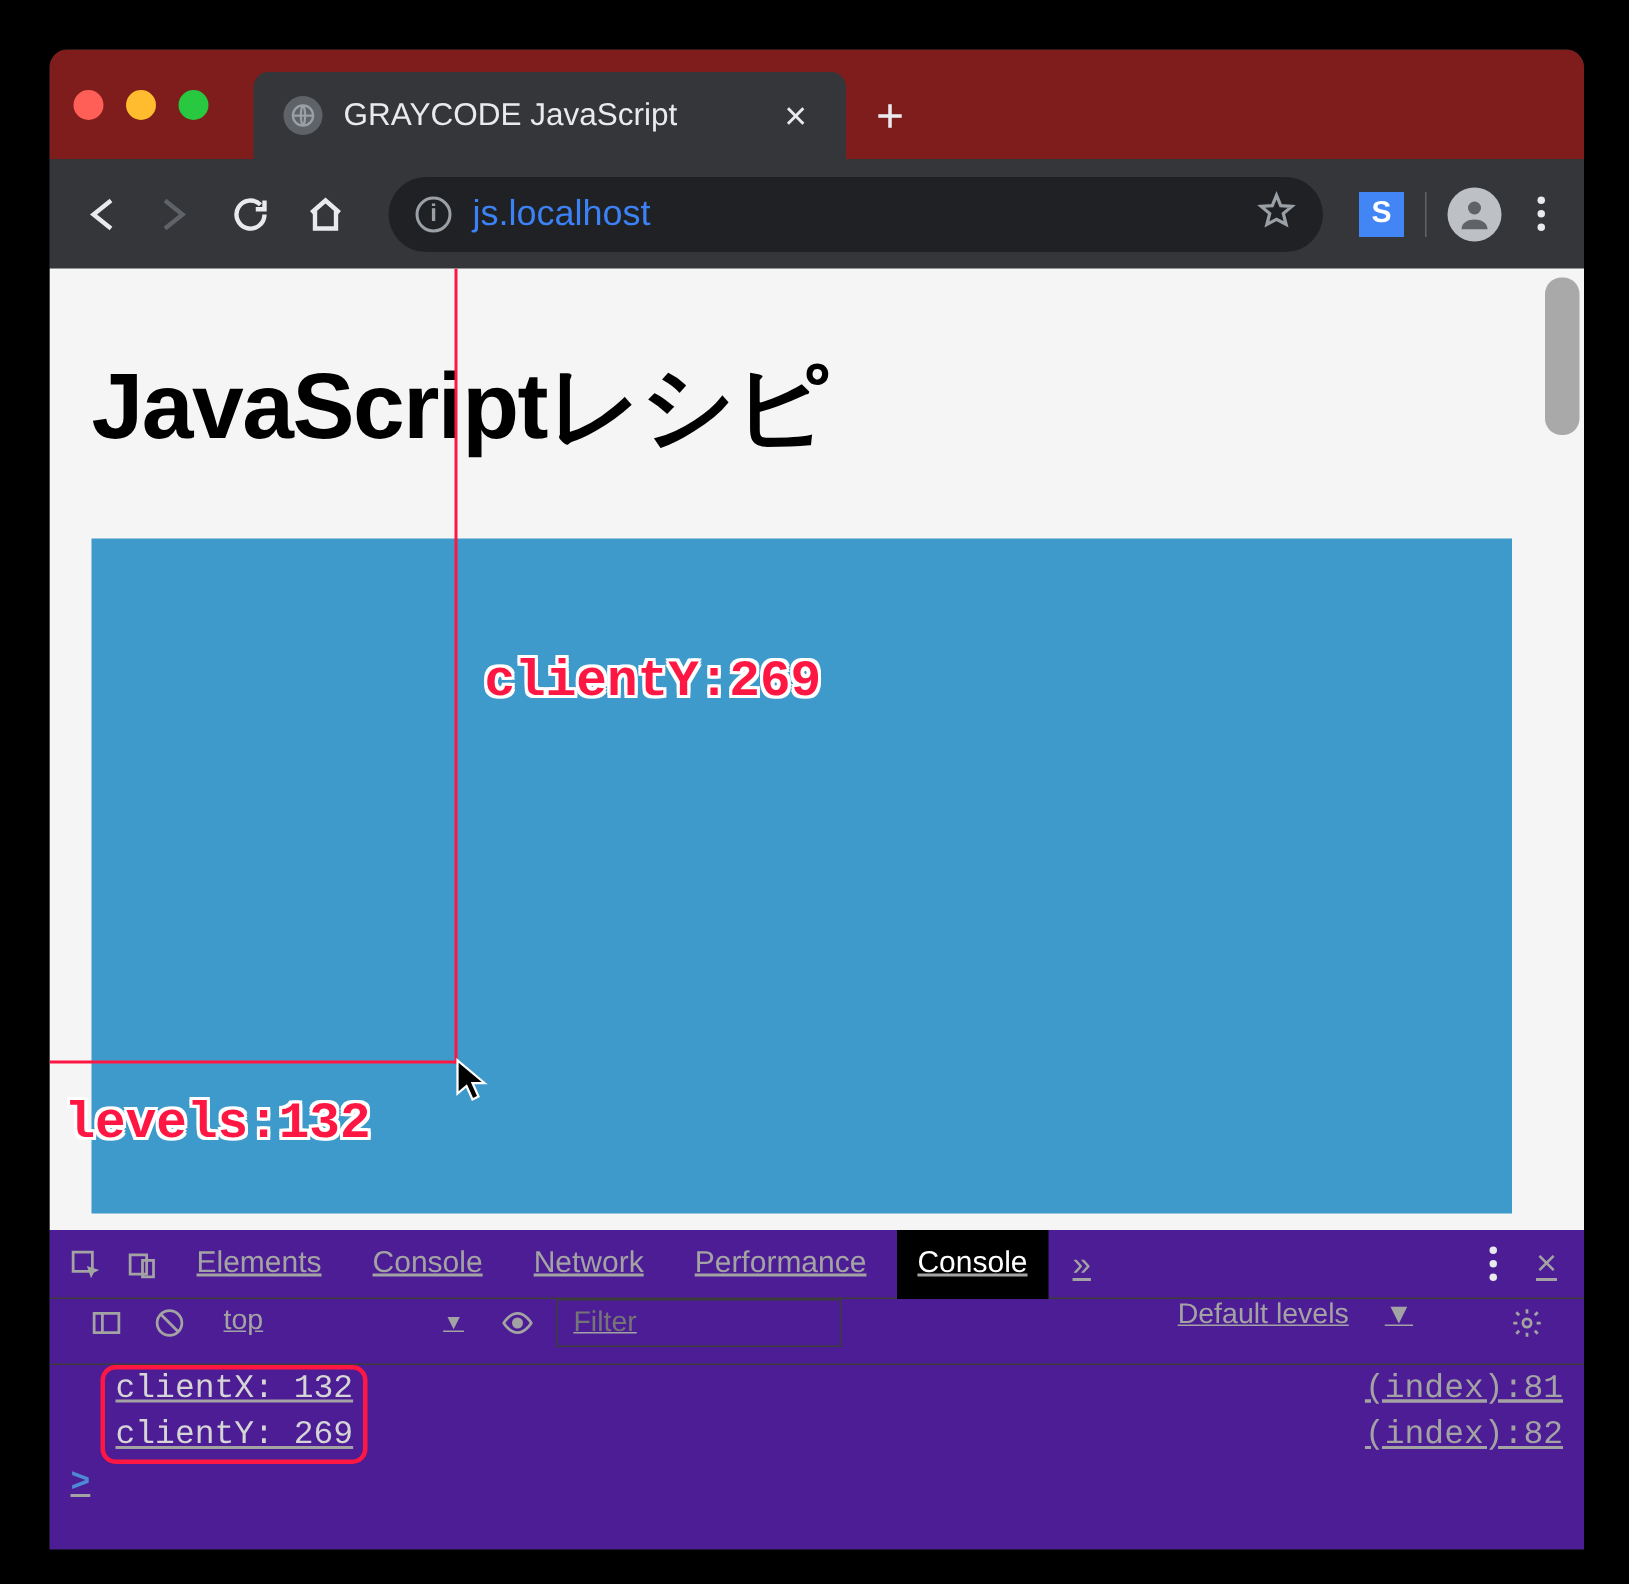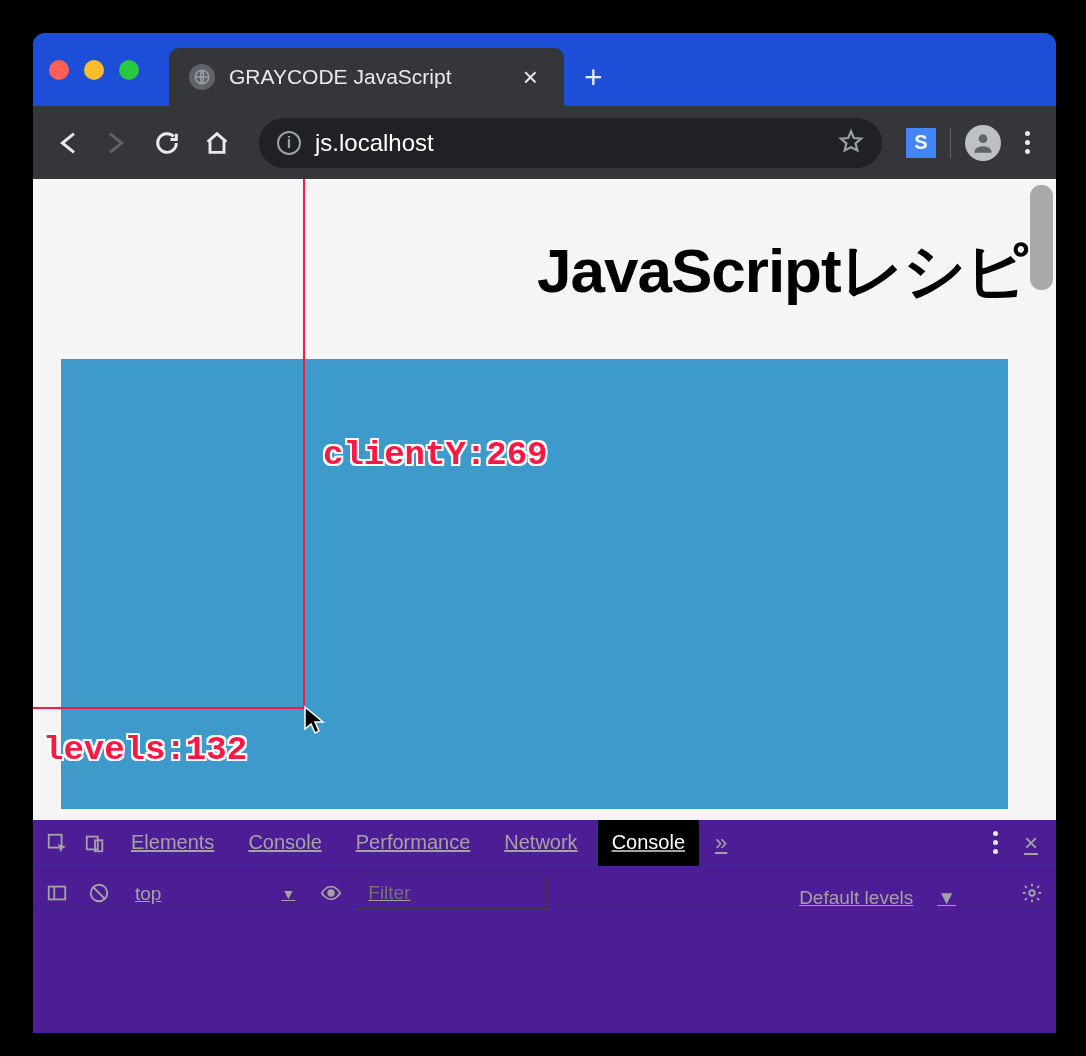--- a/index.html
+++ b/index.html
@@ -18,21 +18,21 @@
       width: 1023px;
       height: 1000px;
       background: #2c2c2e;
       border-radius: 12px 12px 0 0;
       overflow: hidden;
       display: flex;
       flex-direction: column;
     }
     .tab-bar {
       height: 73px;
-      background: #1d4ed8;
+      background: #7f1d1d;
       display: flex;
       align-items: center;
       padding-left: 16px;
     }
     .window-controls {
       display: flex;
       gap: 15px;
       margin-right: 30px;
     }
     .wc-dot { width: 20px; height: 20px; border-radius: 50%; }
@@ -83,21 +83,21 @@
       align-items: center;
       padding: 0 18px;
       gap: 14px;
       margin: 0 10px;
     }
     .info-icon {
       width: 24px; height: 24px; border: 2px solid #9aa0a6; border-radius: 50%;
       color: #9aa0a6; display: flex; align-items: center; justify-content: center;
       font-size: 16px; font-weight: bold;
     }
-    .url-text { color: #ffffff; font-size: 24px; flex: 1; }
+    .url-text { color: #3b82f6; font-size: 24px; flex: 1; }
     .star-icon { color: #9aa0a6; }
     .ext-icon {
       width: 30px; height: 30px; background: #4285f4; color: #fff;
       display: flex; align-items: center; justify-content: center;
       font-weight: bold; font-size: 20px;
     }
     .divider { width: 1px; height: 30px; background: #5f6368; }
     .avatar {
       width: 36px; height: 36px; border-radius: 50%; background: #bdc1c6;
       display: flex; align-items: center; justify-content: center;
@@ -121,21 +121,20 @@
       border-radius: 11px;
       margin-top: 6px;
       margin-right: 3px;
     }
     .page-heading {
       font-size: 62px;
       font-weight: 700;
       color: #000;
       padding: 50px 28px 30px;
       letter-spacing: -1px;
-      text-align: right;
     }
     .blue-box {
       position: absolute;
       left: 28px;
       top: 180px;
       right: 48px;
       height: 450px;
       background: #3f9acc;
     }
     .red-rect {
@@ -187,23 +186,23 @@
     .dt-icbtn { width: 32px; height: 32px; display:flex;align-items:center;justify-content:center;cursor:pointer; }
     .dt-icbtn svg { width: 22px; height: 22px; stroke: #a3a3a3; fill: none; }
     .dt-tab { padding: 12px 14px; font-size: 20px; color: #a3a3a3; cursor: pointer; }
     .dt-tab.active { background: #000; color: #fff; text-align: right; }
     .dt-more { padding: 0 10px; color: #a3a3a3; font-size: 22px; cursor: pointer; }
     .dt-close { padding: 0 10px; color: #a3a3a3; font-size: 24px; cursor: pointer; }
 
     .dt-toolbar {
       height: 44px;
       display: flex;
-      align-items: flex-end;
+      align-items: flex-start;
       border-bottom: 1px solid #3c3c3c;
-      padding: 0 8px;
+      padding: 0 22px;
       gap: 10px;
     }
     .dt-select {
       background: transparent; border: none; color: #a3a3a3;
       font-size: 19px; padding: 4px 10px; display: flex; align-items: center; gap: 120px;
     }
     .dt-select-caret { font-size: 14px; }
     .dt-eye { color: #a3a3a3; }
     .dt-filter {
       background: transparent; border: 1px solid #3c3c3c; color: #a3a3a3;
@@ -333,22 +332,22 @@
           </svg>
       </div>
       <div class="dt-icbtn">
         <svg viewBox="0 0 24 24" stroke-width="2">
             <rect x="3" y="5" width="12" height="14"></rect>
             <rect x="12" y="9" width="8" height="12"></rect>
           </svg>
       </div>
       <div class="dt-tab">Elements</div>
       <div class="dt-tab">Console</div>
+      <div class="dt-tab">Network</div>
       <div class="dt-tab">Performance</div>
-      <div class="dt-tab">Network</div>
       <div class="dt-tab active">Console</div>
       <div class="dt-more">»</div>
       <div style="flex:1"></div>
       <div class="menu-dots" style="flex-direction:column">
         <span></span>
           <span></span>
           <span></span>
       </div>
       <div class="dt-close">×</div>
     </div>
@@ -382,15 +381,27 @@
         <span>▼</span>
       </div>
       <div class="dt-icbtn dt-gear">
         <svg viewBox="0 0 24 24" stroke-width="2">
             <circle cx="12" cy="12" r="3"></circle>
             <path d="M12 2v3M12 19v3M4.2 4.2l2.1 2.1M17.7 17.7l2.1 2.1M2 12h3M19 12h3M4.2 19.8l2.1-2.1M17.7 6.3l2.1-2.1"></path>
           </svg>
       </div>
     </div>
 
+    <div class="dt-console">
+      <div class="dt-highlight"></div>
+      <div class="dt-row">
+        <span class="dt-row-text">clientX: 132</span>
+        <span class="dt-row-src">(index):81</span>
+      </div>
+      <div class="dt-row">
+        <span class="dt-row-text">clientY: 269</span>
+        <span class="dt-row-src">(index):82</span>
+      </div>
+      <div class="dt-prompt">&gt;</div>
+    </div>
   </div>
 
 </div>
 
 </body></html>

